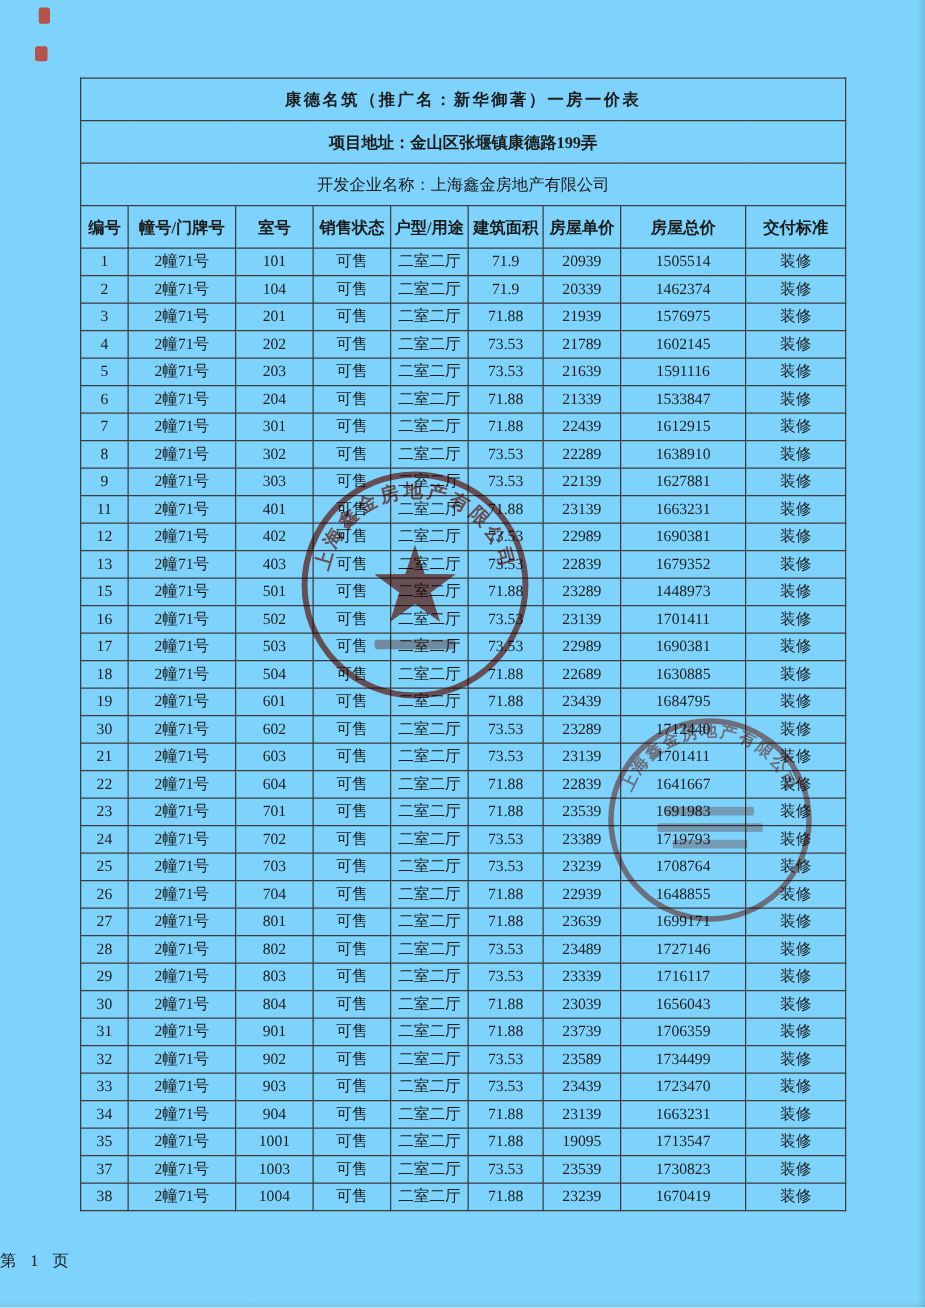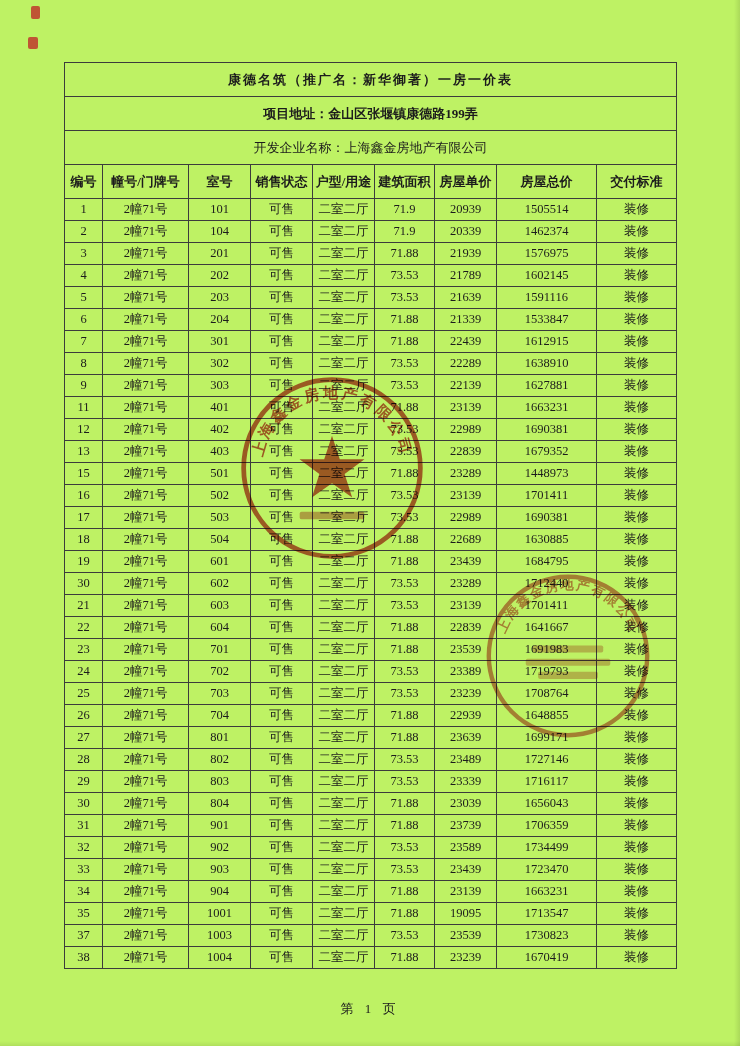--- a/index.html
+++ b/index.html
@@ -1,37 +1,37 @@
 <!DOCTYPE html>
 <html><head>
 <meta charset="utf-8">
 <style>
   html,body { margin:0; padding:0; background:#e8e8e8; }
   .page {
     position:relative; width:740px; height:1046px; margin:0 auto;
-    background:#bef264; overflow:hidden;
+    background:#7dd3fc; overflow:hidden;
     font-family:"Liberation Serif","DejaVu Serif",serif; color:#1c1c1c;
   }
   
   table.price {
     position:absolute; left:64px; top:62px; width:612px;
     border-collapse:collapse; table-layout:fixed;
   }
   .price th, .price td {
     border:1px solid #3c3c3c; text-align:center; vertical-align:middle;
     padding:0; overflow:hidden; white-space:nowrap;
   }
   .title-cell   { font-size:17px; font-weight:bold; height:38px; letter-spacing:2px; }
   .meta-cell    { font-size:13px; height:25px; }
   .price thead th { font-size:13px; font-weight:bold; height:33px; }
   .price tbody td { font-size:12.5px; height:21px; }
   
   .page-footer {
     position:absolute; left:0; right:0; top:1000px;
-    text-align:center; font-size:13px; letter-spacing:4px;
+    text-align:left; font-size:13px; letter-spacing:4px;
   }
   .watermark {
     position:absolute; right:3px; top:1056px;
     font-family:"Liberation Sans","DejaVu Sans",sans-serif;
     font-size:16px; font-weight:bold; color:#8d3126;
     text-shadow:-2px 1px 0 rgba(120,115,110,0.55);
     letter-spacing:1px;
   }
   
   .stamp { position:absolute; mix-blend-mode:multiply; pointer-events:none; }

